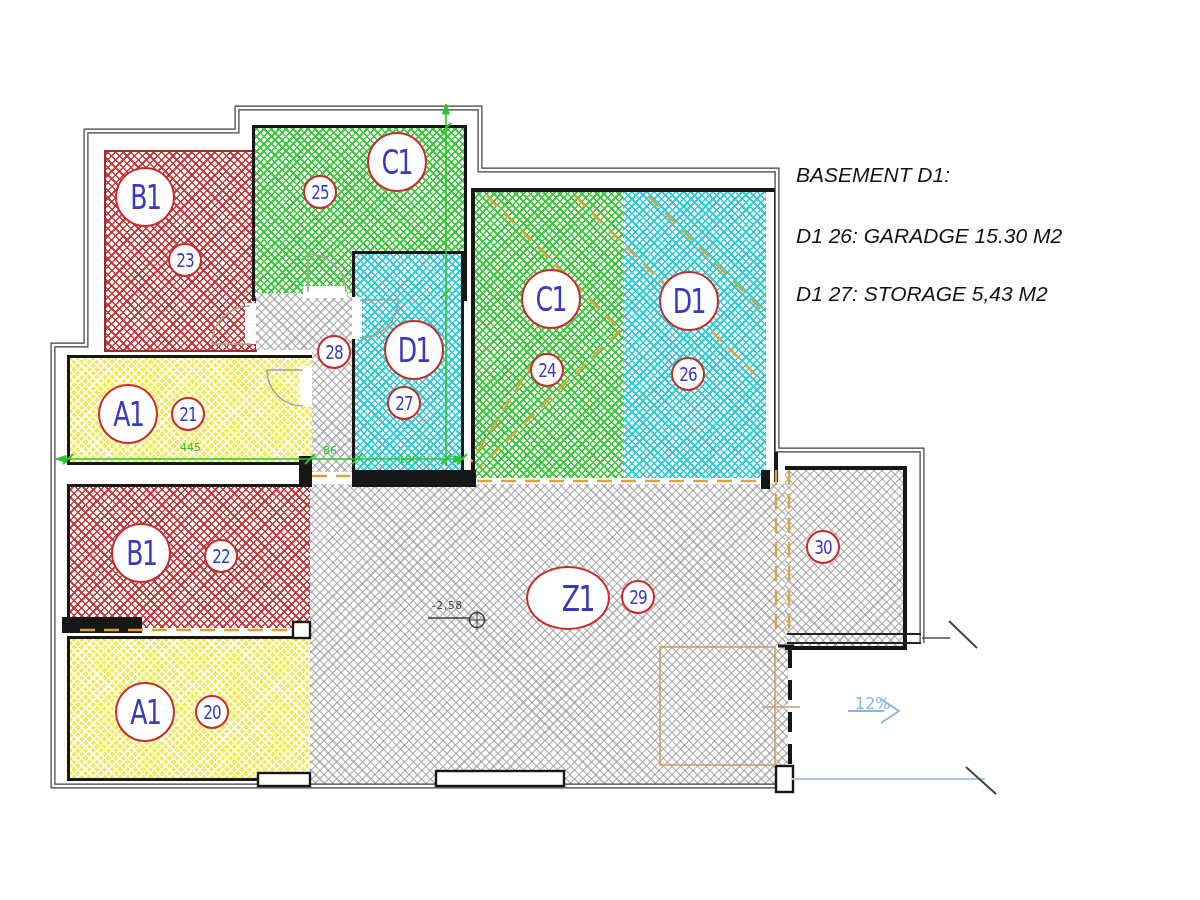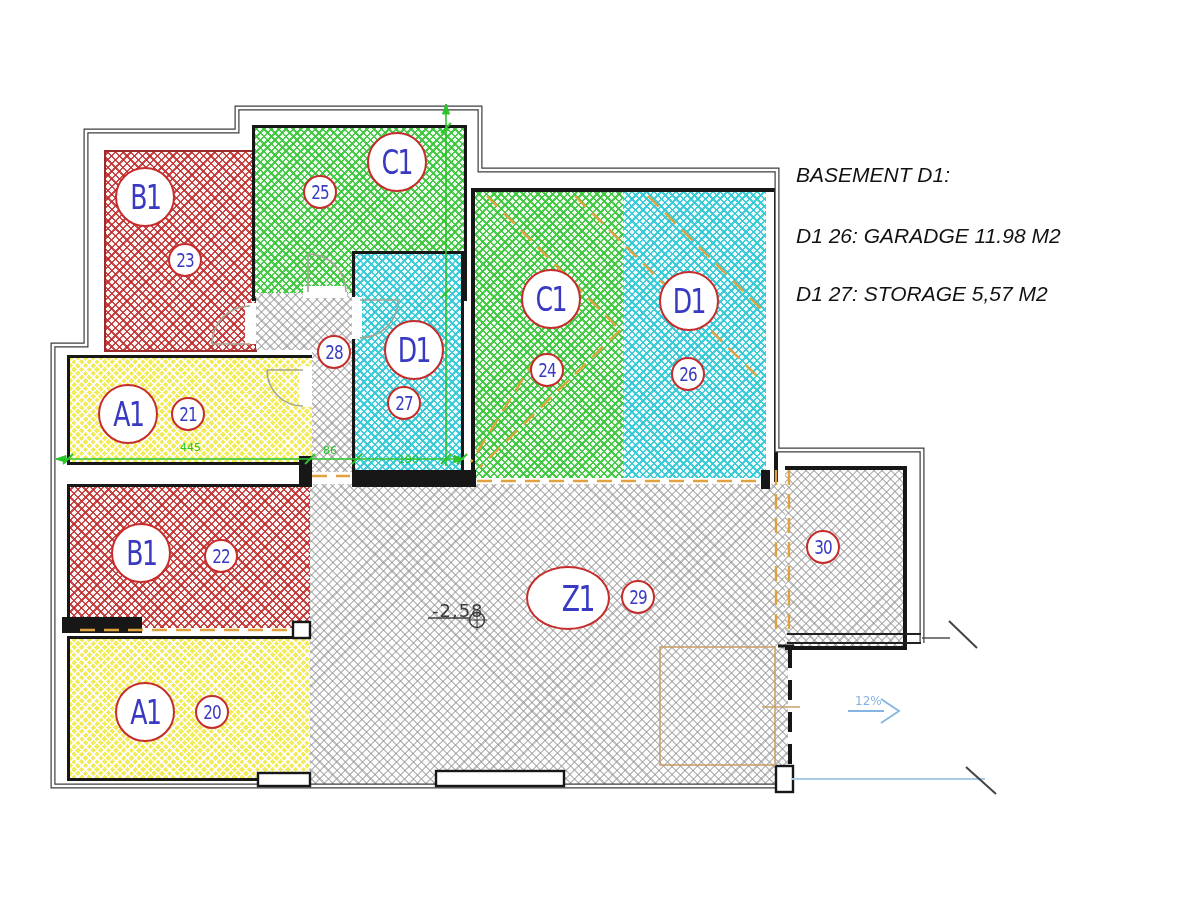--- a/index.html
+++ b/index.html
@@ -30,22 +30,22 @@
     display:flex;align-items:center;justify-content:center;color:#3939c2;z-index:30;}
   .room-circle .t{display:inline-block;transform:scaleX(.74);letter-spacing:-2px;white-space:nowrap;}
   .big56{width:56px;height:56px;font-size:34px;}
   .big60{width:60px;height:60px;font-size:36px;padding-left:20px;}
   .small30{width:30px;height:30px;font-size:19px;}
   .small30 .t{transform:scaleX(.8);letter-spacing:-1px;}
   
   .panel-line{position:absolute;left:796px;font-family:"Liberation Sans",sans-serif;
     font-style:italic;font-size:21px;color:#111;white-space:nowrap;z-index:40;}
   .dim-label{position:absolute;color:#2bc42b;font-size:11px;z-index:25;white-space:nowrap;text-align:center;}
-  .elev-label{position:absolute;color:#3d3d3d;font-size:18px;z-index:25;letter-spacing:1px;}
-  .ramp-label{position:absolute;color:#85b4e2;font-size:12px;z-index:25;}
+  .elev-label{position:absolute;color:#3d3d3d;font-size:10px;z-index:25;letter-spacing:1px;}
+  .ramp-label{position:absolute;color:#85b4e2;font-size:16px;z-index:25;}
 </style>
 </head>
 <body>
 
 <div class="canvas">
 
   <div class="abs hatch-red" style="left:104px;top:150px;width:149px;height:198px;border:2px solid #9c2b2b;"></div>
   <div class="abs hatch-green wall3" style="left:252px;top:125px;width:209px;height:170px;"></div>
 
   <div class="abs" style="left:471px;top:188px;width:299px;height:290px;border:4px solid #171717;border-bottom:none;">
@@ -225,22 +225,22 @@
     </div>
 
   <div class="room-circle small30" style="left:317px;top:335px;">
     <span class="t">28</span>
     </div>
   <div class="room-circle small30" style="left:806px;top:530px;">
     <span class="t">30</span>
     </div>
 
   <div class="panel-line" style="top:163px;">BASEMENT D1:</div>
-  <div class="panel-line" style="top:224px;">D1 26: GARADGE 11.98 M2</div>
-  <div class="panel-line" style="top:282px;">D1 27: STORAGE 5,57 M2</div>
+  <div class="panel-line" style="top:224px;">D1 26: GARADGE 15.30 M2</div>
+  <div class="panel-line" style="top:282px;">D1 27: STORAGE 5,43 M2</div>
 
   <div class="dim-label" style="left:180px;top:441px;">445</div>
   <div class="dim-label" style="left:323px;top:444px;">86</div>
   <div class="dim-label" style="left:398px;top:453px;">190</div>
 
   <div class="elev-label" style="left:432px;top:600px;">-2,58</div>
   <div class="ramp-label" style="left:855px;top:694px;">12%</div>
 
 </div>
 

